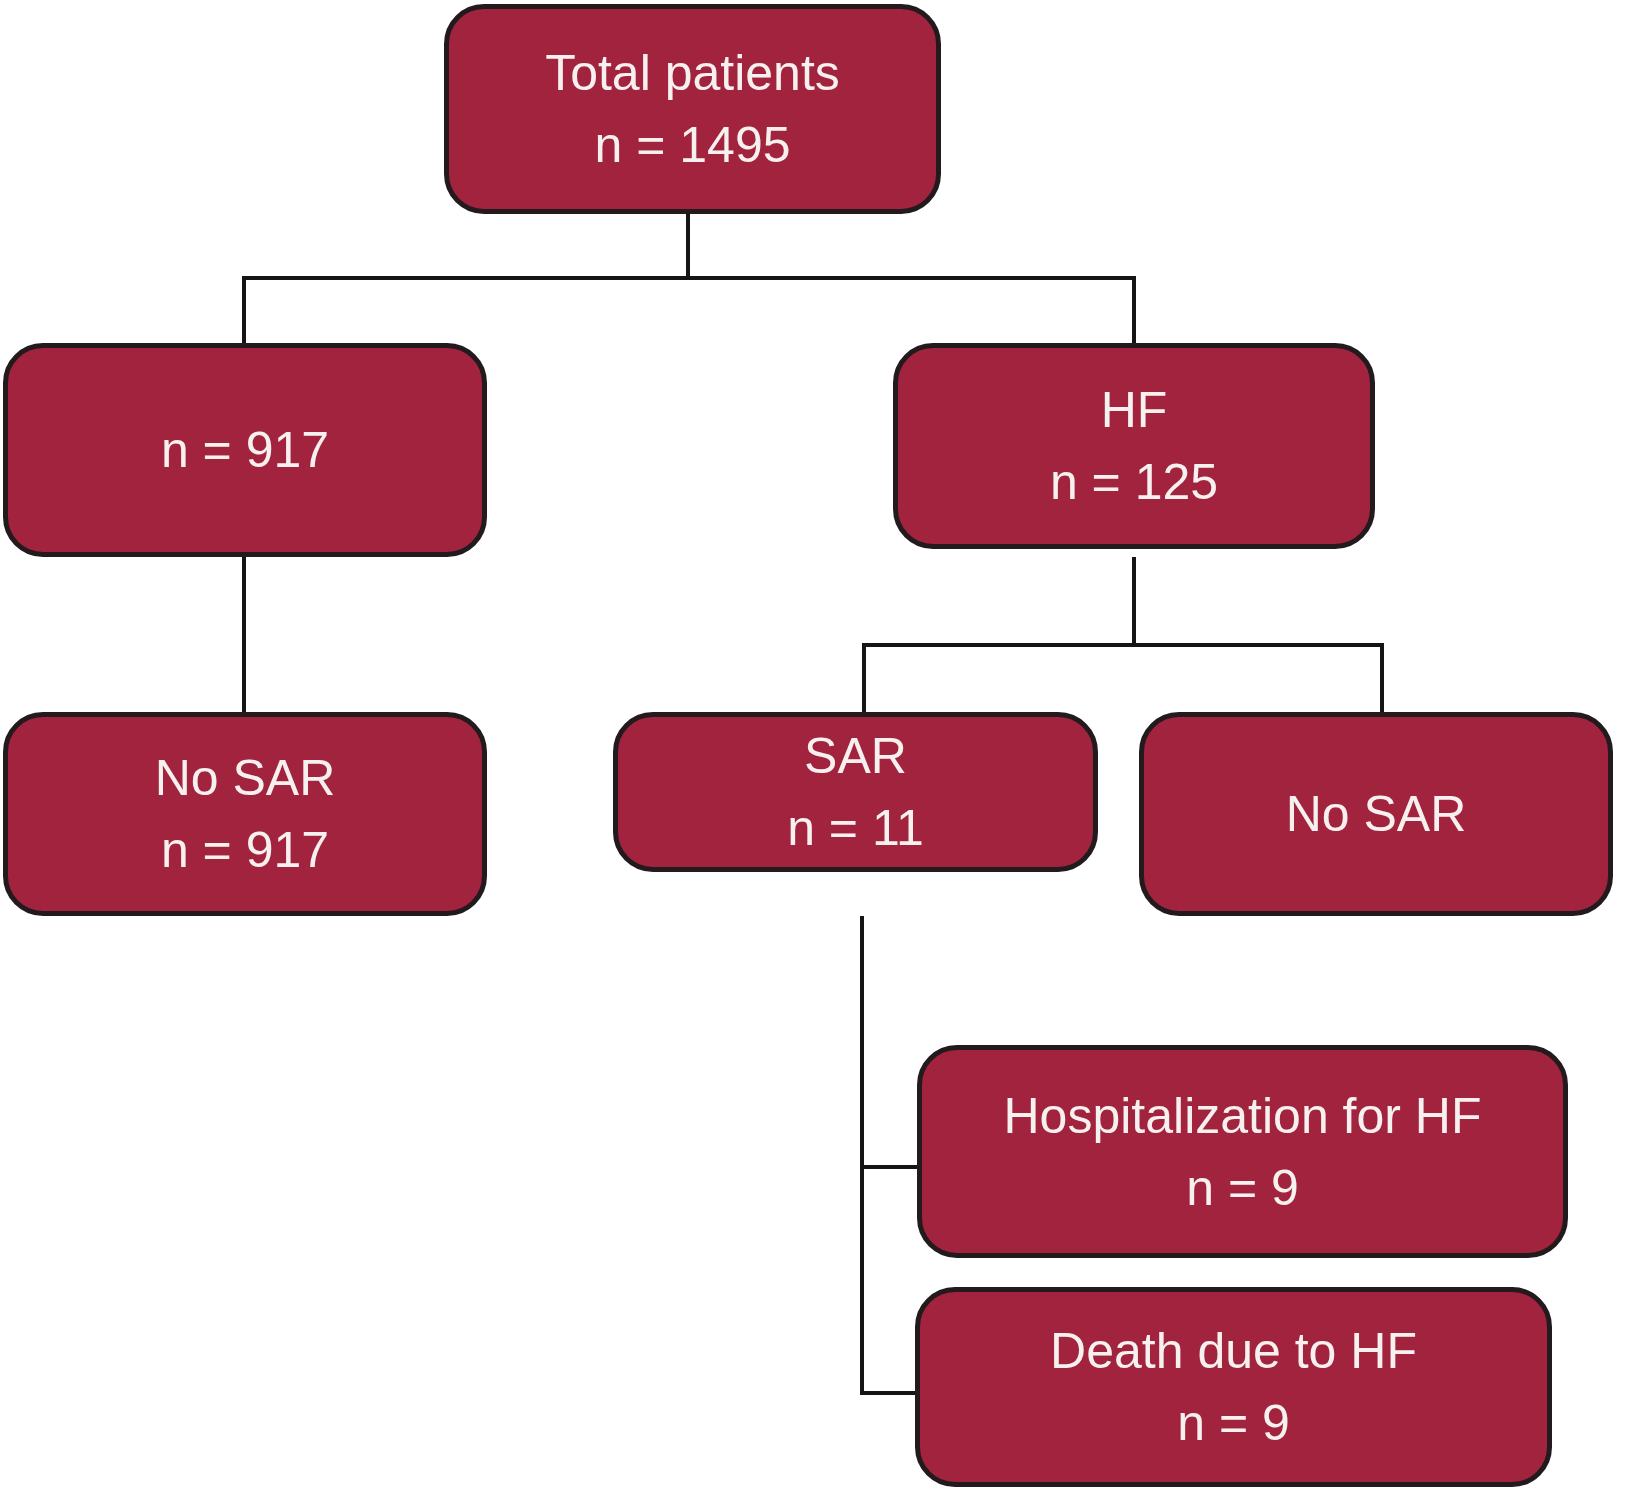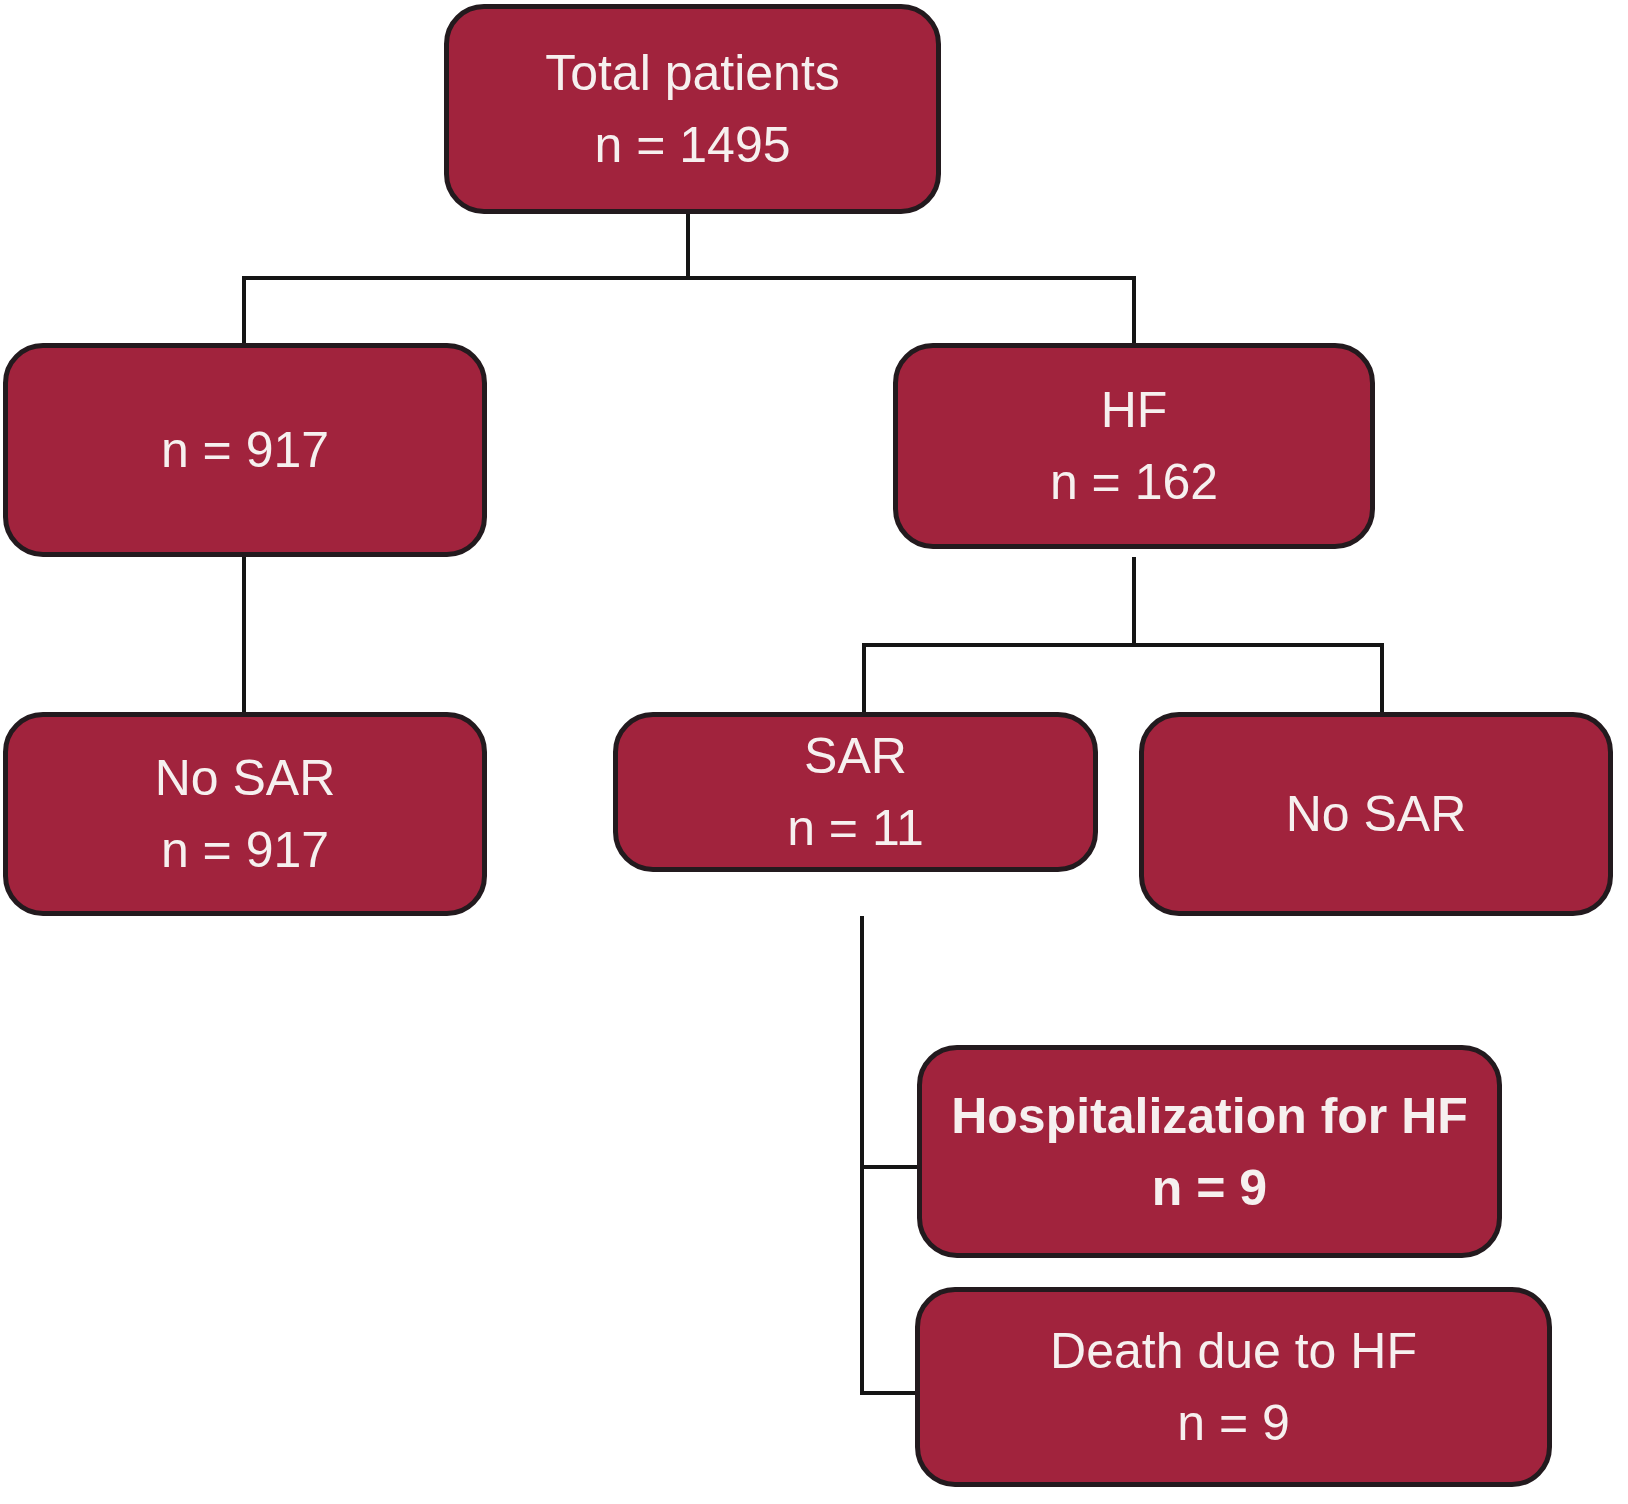--- a/index.html
+++ b/index.html
@@ -42,21 +42,21 @@
     background: var(--line-color);
   }
 
   
   #node-total        { left: 444px;  top: 4px;    width: 497px; height: 210px; }
   #node-no-hf        { left: 3px;    top: 343px;  width: 484px; height: 214px; }
   #node-hf           { left: 893px;  top: 343px;  width: 482px; height: 206px; }
   #node-no-sar-left  { left: 3px;    top: 712px;  width: 484px; height: 204px; }
   #node-sar          { left: 613px;  top: 712px;  width: 485px; height: 160px; }
   #node-no-sar-right { left: 1139px; top: 712px;  width: 474px; height: 204px; }
-  #node-hosp         { left: 917px;  top: 1045px; width: 585px; height: 213px; font-weight: bold; }
+  #node-hosp         { left: 917px;  top: 1045px; width: 651px; height: 213px; }
   #node-death        { left: 915px;  top: 1287px; width: 637px; height: 200px; }
 
   
   .l1  { left: 686px;  top: 212px;  width: 4px;   height: 66px;  }
   .l2  { left: 242px;  top: 276px;  width: 894px; height: 4px;   }
   .l3  { left: 242px;  top: 276px;  width: 4px;   height: 67px;  }
   .l4  { left: 1132px; top: 276px;  width: 4px;   height: 67px;  }
   .l5  { left: 242px;  top: 557px;  width: 4px;   height: 155px; }
   .l6  { left: 1132px; top: 557px;  width: 4px;   height: 90px;  }
   .l7  { left: 862px;  top: 643px;  width: 522px; height: 4px;   }
@@ -88,21 +88,21 @@
     <span>Total patients</span>
     <span>n = 1495</span>
   </div>
 
   <div class="node" id="node-no-hf">
     <span>n = 917</span>
   </div>
 
   <div class="node" id="node-hf">
     <span>HF</span>
-    <span>n = 162</span>
+    <span>n = 125</span>
   </div>
 
   <div class="node" id="node-no-sar-left">
     <span>No SAR</span>
     <span>n = 917</span>
   </div>
 
   <div class="node" id="node-sar">
     <span>SAR</span>
     <span>n = 11</span>

